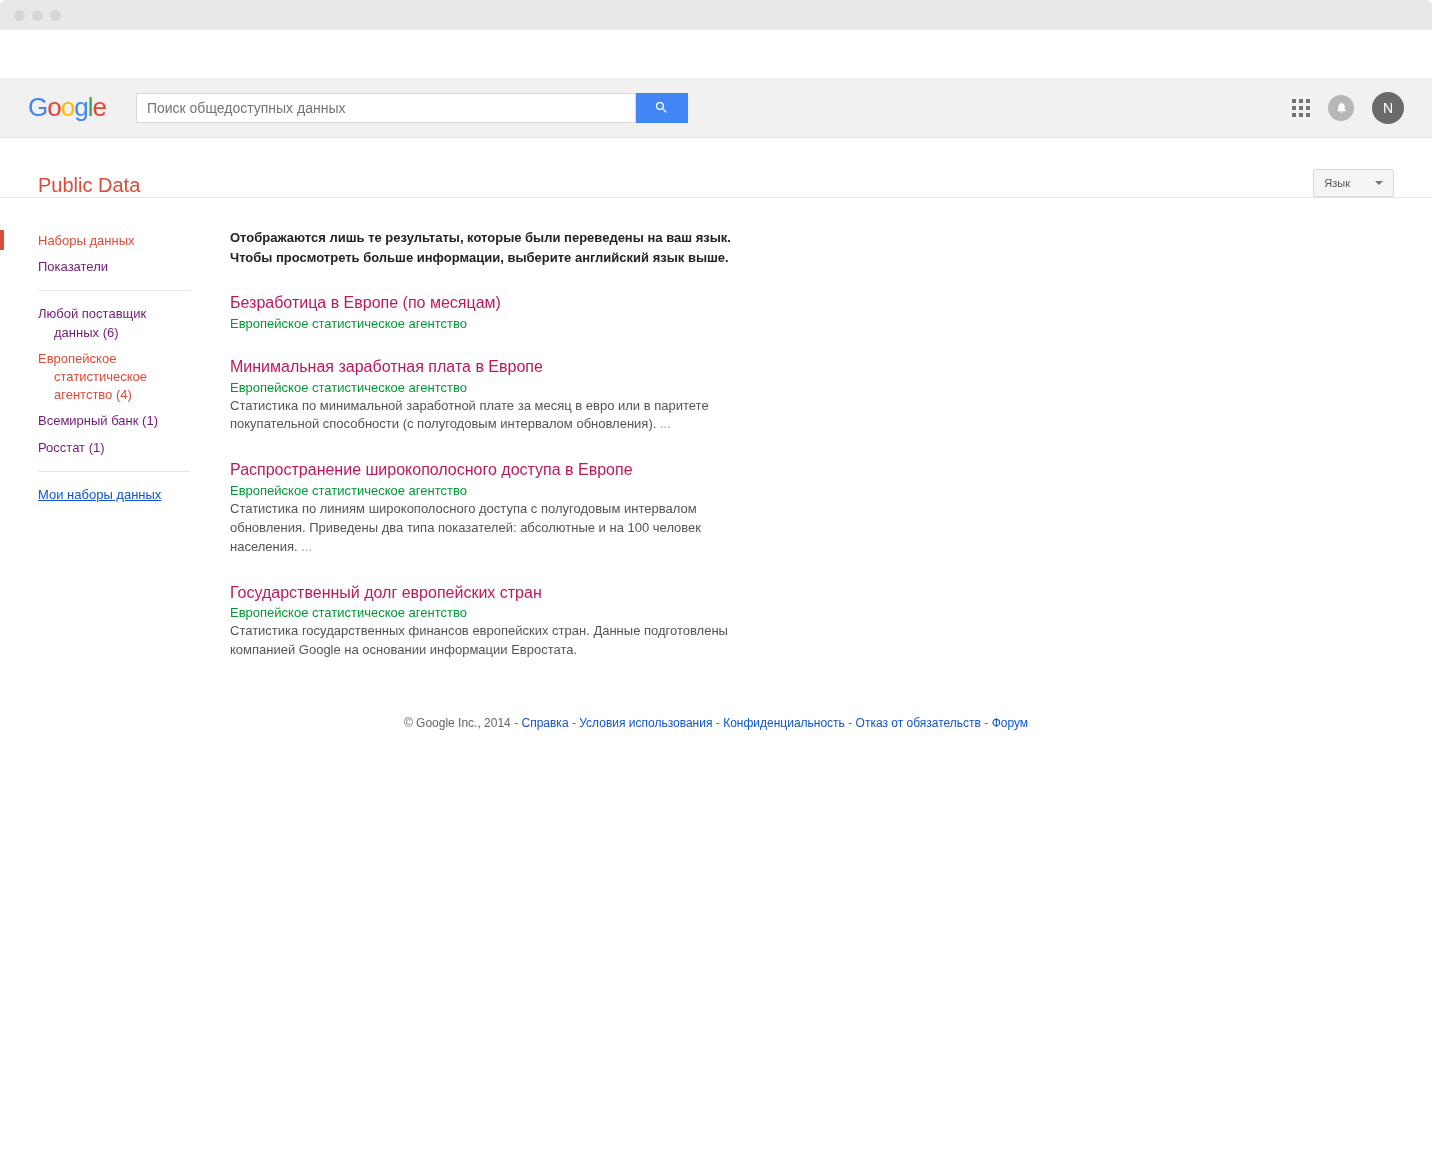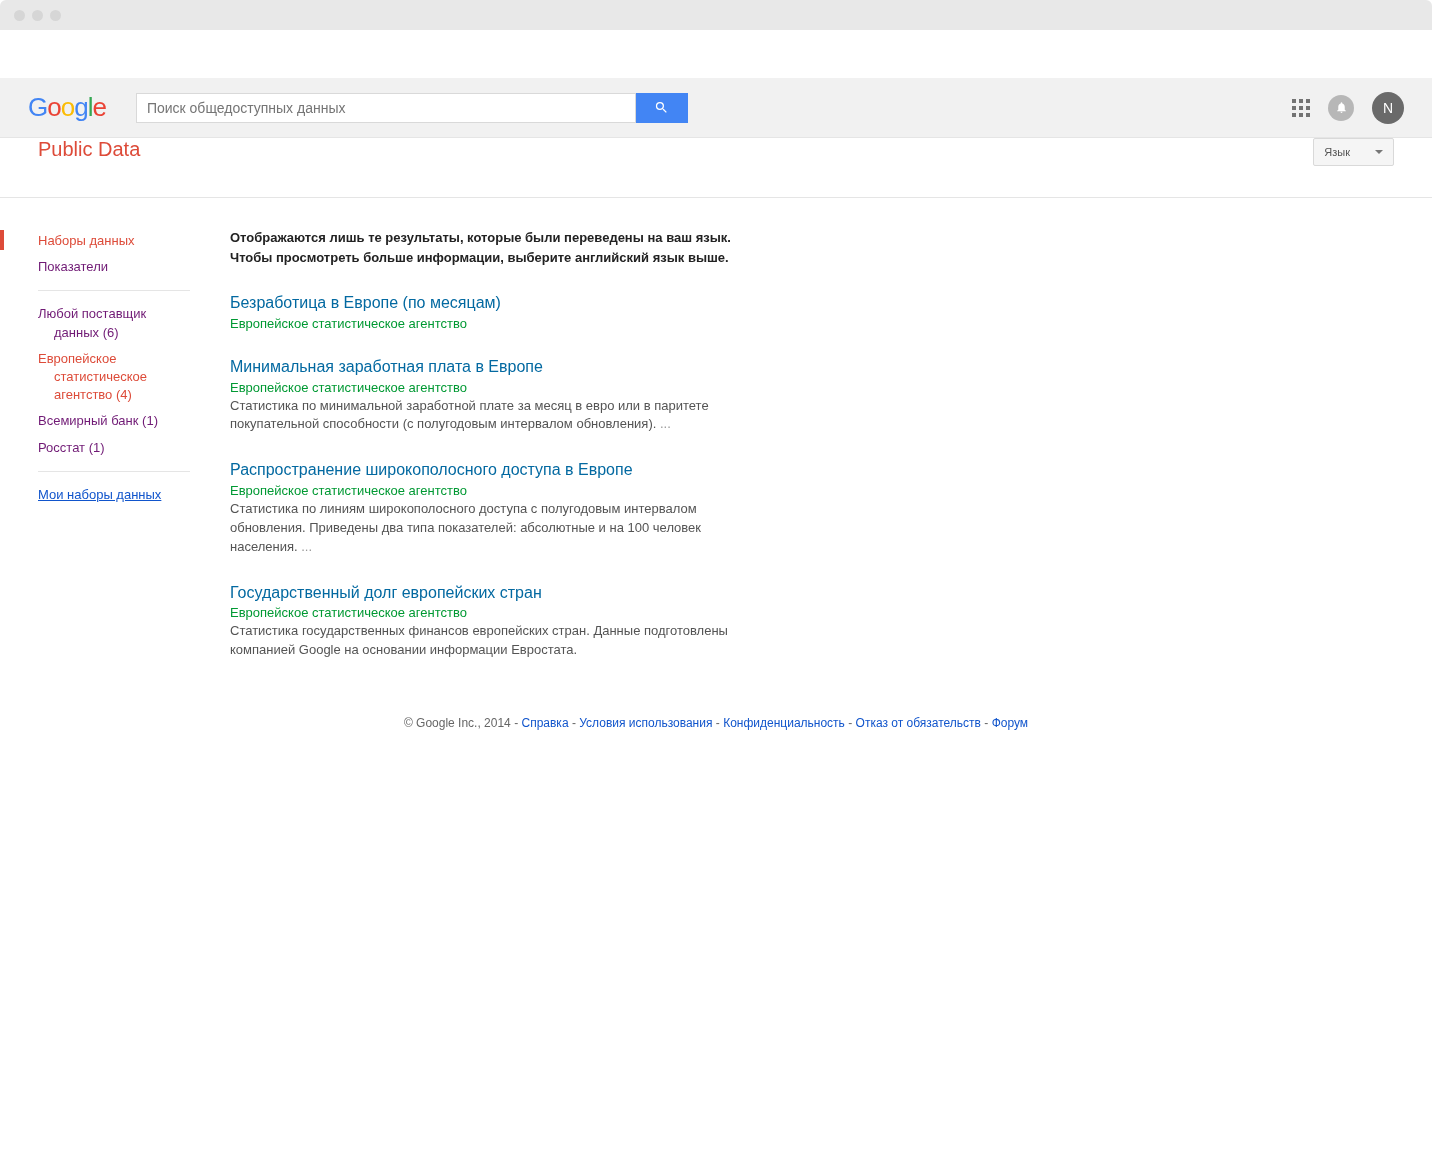--- a/index.html
+++ b/index.html
@@ -17,37 +17,37 @@
   .search-input { width: 500px; height: 30px; border: 1px solid #d9d9d9; padding: 0 10px; font-size: 14px; outline: none; }
   .search-btn { width: 52px; height: 30px; background: #4285F4; border: none; display: flex; align-items: center; justify-content: center; cursor: pointer; }
   .search-btn svg { width: 15px; height: 15px; fill: #fff; }
   .header-right { margin-left: auto; display: flex; align-items: center; gap: 18px; }
   .apps-icon { width: 18px; height: 18px; display: grid; grid-template-columns: repeat(3,4px); grid-template-rows: repeat(3,4px); gap: 3px; cursor: pointer; }
   .apps-icon span { background: #737373; }
   .bell-icon { width: 26px; height: 26px; background: #b7b7b7; border-radius: 50%; display: flex; align-items: center; justify-content: center; cursor: pointer; }
   .bell-icon svg { width: 13px; height: 13px; fill: #fff; }
   .avatar { width: 32px; height: 32px; background: #6a6a6a; color: #fff; border-radius: 50%; display: flex; align-items: center; justify-content: center; font-size: 14px; cursor: pointer; }
   
-  .subheader { height: 60px; border-bottom: 1px solid #e5e5e5; display: flex; align-items: flex-start; padding: 0 38px 0 38px; }
+  .subheader { height: 60px; border-bottom: 1px solid #e5e5e5; display: flex; align-items: flex-end; padding: 0 38px 0 38px; }
   .page-title { color: #dd4b39; font-size: 20px; font-weight: 400; }
   .lang-btn { margin-left: auto; height: 28px; padding: 0 10px; border: 1px solid #d9d9d9; background: #f5f5f5; border-radius: 2px; font-size: 11px; color: #555; display: flex; align-items: center; gap: 25px; cursor: pointer; }
   .chevron-down { border-top: 4px solid #777; border-left: 4px solid transparent; border-right: 4px solid transparent; }
   
   .content { display: flex; padding-top: 30px; }
   .sidebar { width: 190px; flex-shrink: 0; padding-left: 38px; }
   .side-sec { border-bottom: 1px solid #e5e5e5; padding-bottom: 10px; margin-bottom: 10px; position: relative; }
   .side-item { font-size: 13px; color: #701a75; padding: 4px 0 4px 0; cursor: pointer; line-height: 1.4; }
   .side-item.active { color: #dd4b39; font-weight: 400; }
   .side-item.link { color: #1155cc; text-decoration: underline; }
   .active-mark { position: absolute; left: -38px; top: 2px; width: 4px; height: 20px; background: #dd4b39; }
   
   .main { flex: 1; max-width: 560px; padding-left: 40px; }
   .notice { font-weight: 700; font-size: 13px; line-height: 1.5; margin-bottom: 26px; }
   .result { margin-bottom: 26px; }
-  .result-title { color: #0369a1; font-size: 16px; font-weight: 400; line-height: 1.3; cursor: pointer; margin-bottom: 2px; }
+  .result-title { color: #be185d; font-size: 16px; font-weight: 400; line-height: 1.3; cursor: pointer; margin-bottom: 2px; }
   .result-source { color: #009933; font-size: 13px; margin-bottom: 2px; }
   .result-snippet { color: #545454; font-size: 13px; line-height: 1.45; }
   .ellipsis { color: #999; }
   
   .footer { text-align: center; padding: 30px 0 40px; color: #666; font-size: 12px; }
   .footer a { color: #1155cc; text-decoration: none; cursor: pointer; }
   .footer .sep { color: #666; }
 </style>
 </head>
 <body>

